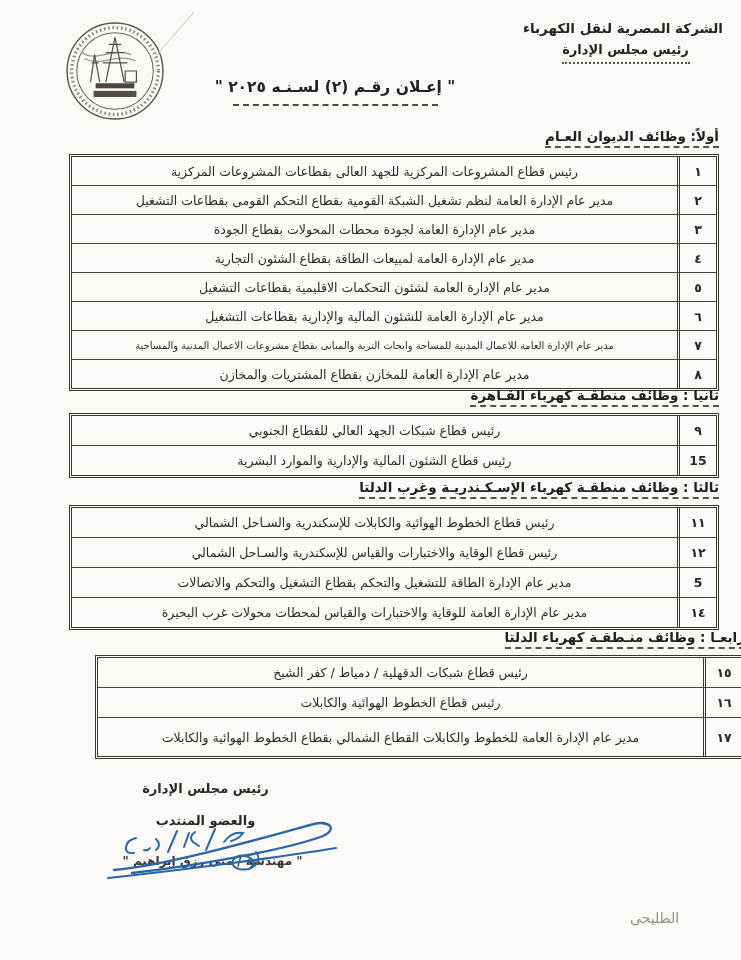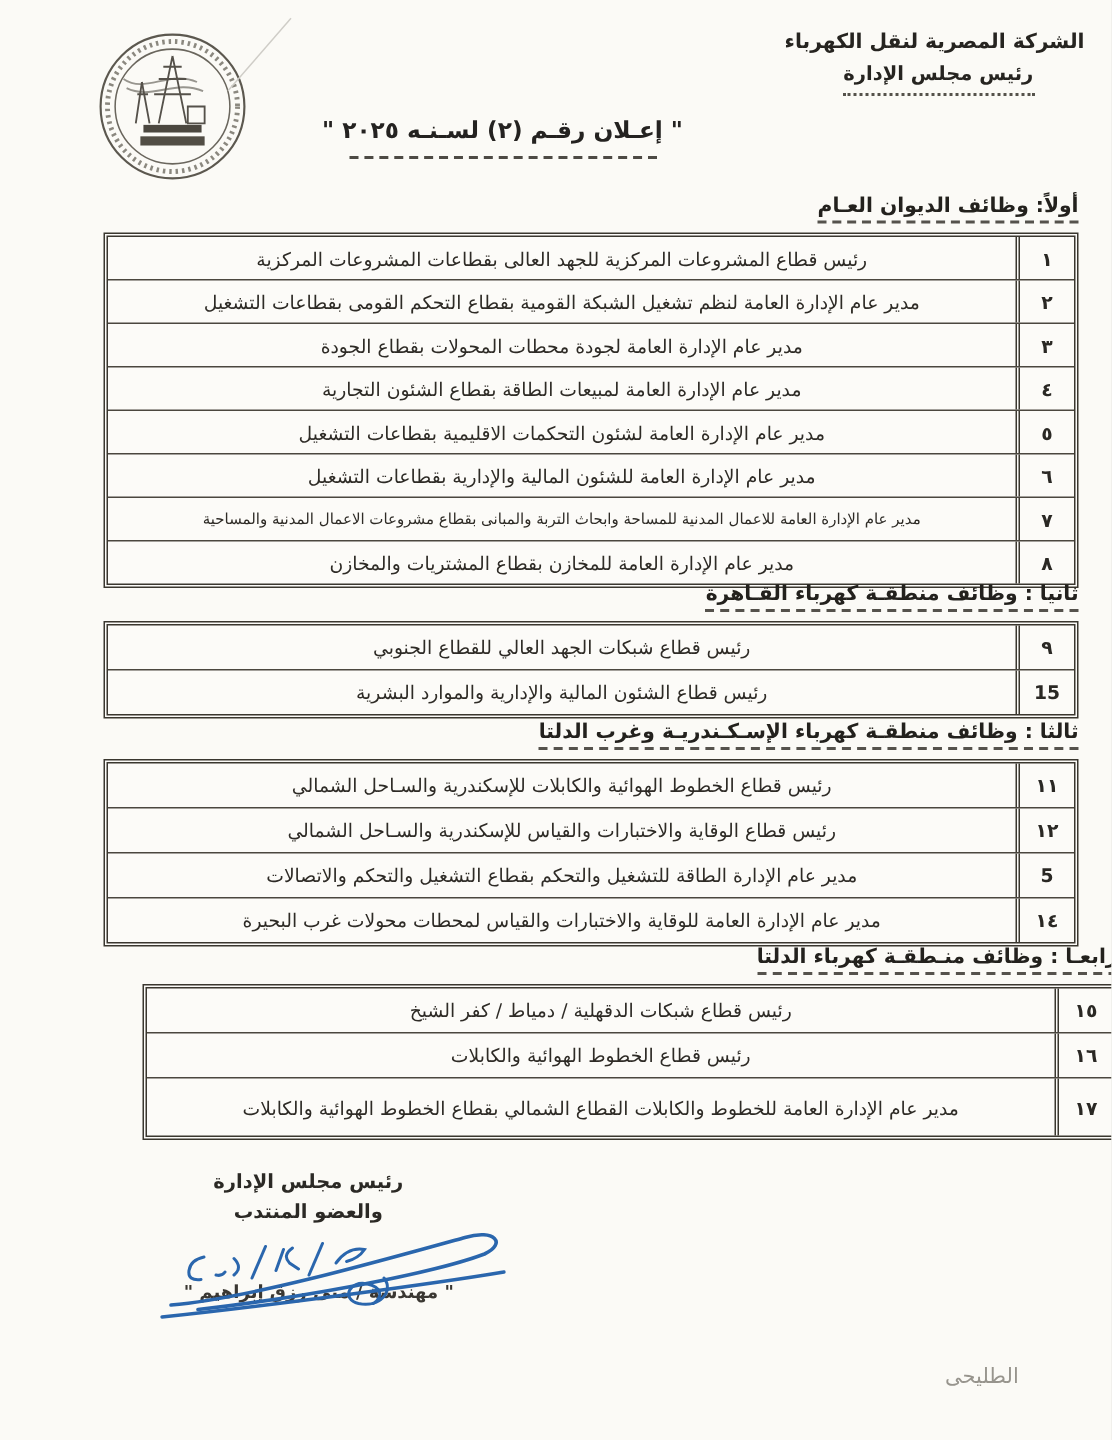--- a/index.html
+++ b/index.html
@@ -34,21 +34,21 @@
   #sec1 .row,#sec2 .row,#sec3 .row{height:29px;}
   #sec3 .row:last-child{height:38px;}
   .num{width:36px;align-self:stretch;display:flex;align-items:center;justify-content:center;
     border-left:3px double #3a372f;font-size:12.5px;font-weight:700;color:#2a2824;}
   .txt{flex:1;text-align:center;font-size:12.5px;font-weight:400;color:#2e2b26;padding:0 10px;
     letter-spacing:0;}
   .row.small .txt{font-size:10px;}
   
   .sig-roles{position:absolute;top:781px;left:138px;width:135px;text-align:center;}
   .sig-role-1,.sig-role-2{font-size:13px;font-weight:700;color:#2b2925;white-space:nowrap;}
-  .sig-role-2{margin-top:5px;}
+  .sig-role-2{margin-top:17px;}
   .sig-name{position:absolute;top:854px;left:110px;width:205px;text-align:center;
     font-size:12px;font-weight:700;color:#3a3732;white-space:nowrap;}
   .sig-svg{position:absolute;left:98px;top:812px;}
   
   .margin-note{position:absolute;left:630px;top:910px;font-size:14px;color:#97948d;}
 </style>
 </head>
 <body>
 
 <div class="page">

